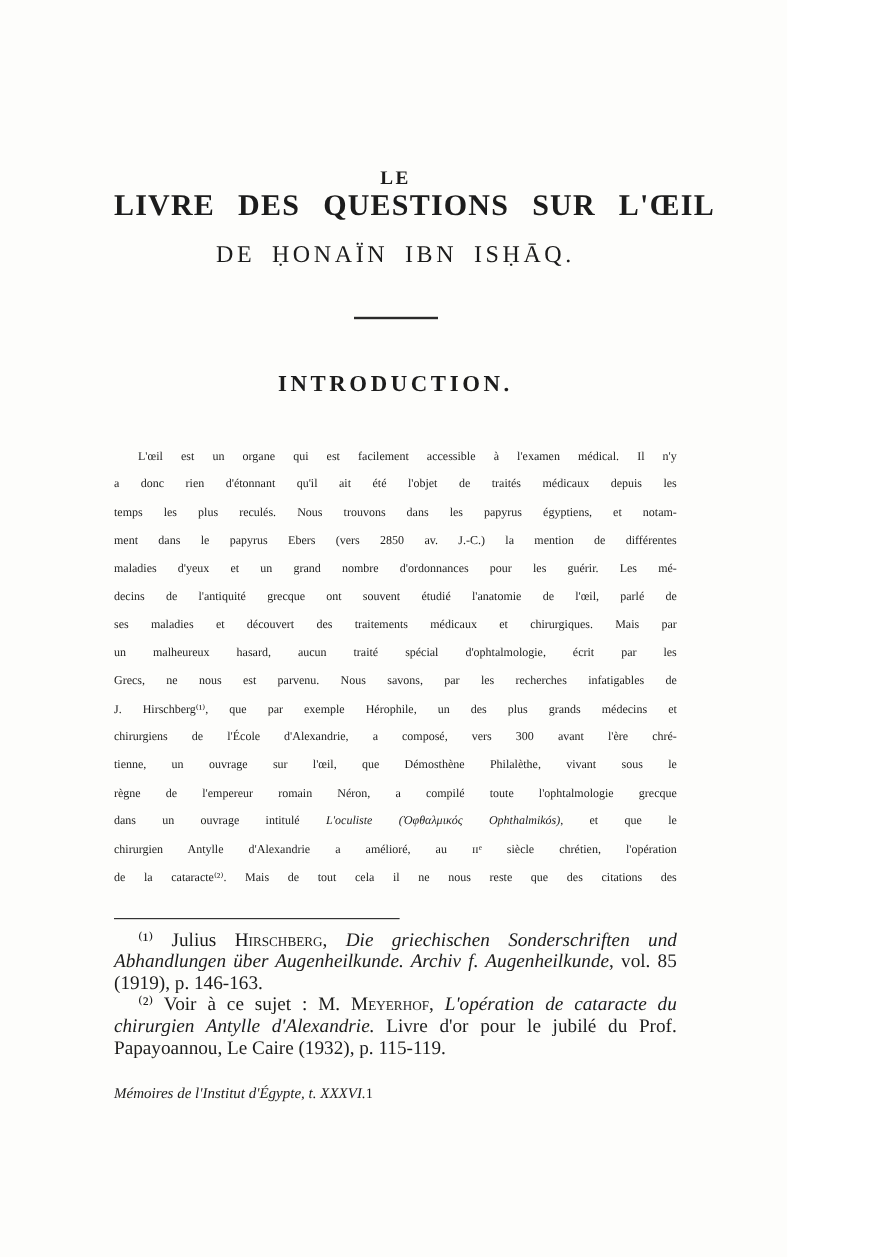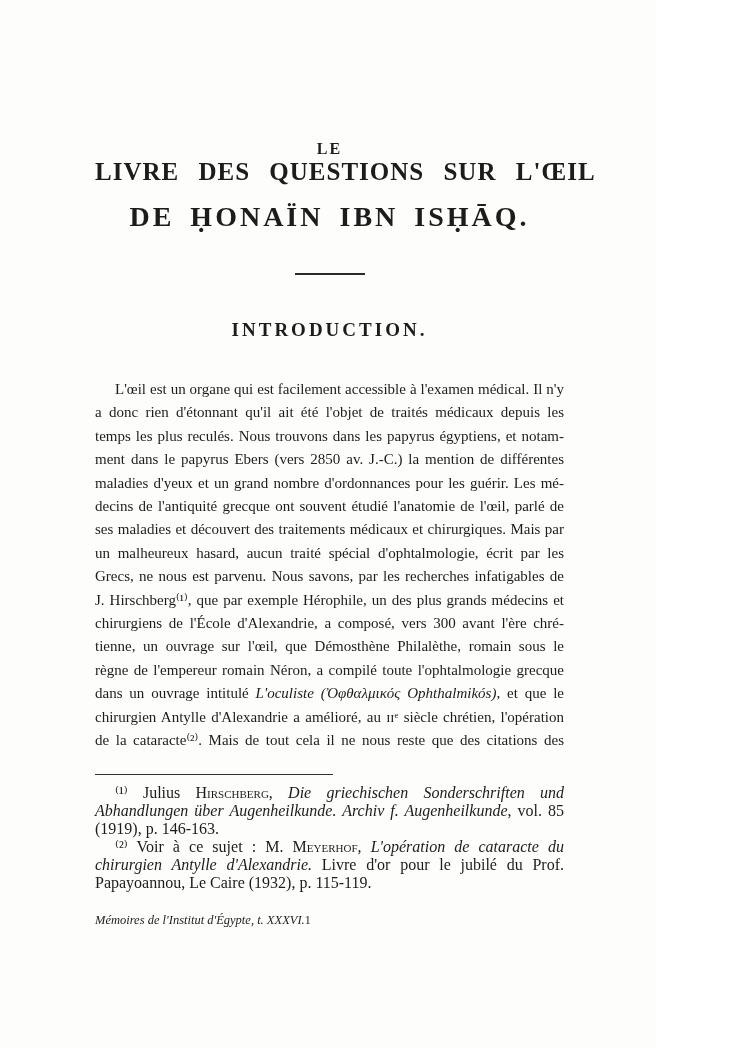--- a/index.html
+++ b/index.html
@@ -23,43 +23,43 @@
   .main-title {
     text-align: center;
     font-size: 25px;
     font-weight: bold;
     letter-spacing: 1px;
     word-spacing: 12px;
     white-space: nowrap;
   }
   .subtitle {
     text-align: center;
-    font-size: 28px;
-    font-weight: bold;
+    font-size: 20px;
+    font-weight: normal;
     letter-spacing: 3px;
     word-spacing: 6px;
     margin-top: 15px;
     white-space: nowrap;
   }
   .title-rule {
     width: 70px;
     height: 2px;
     background: #2a2a2a;
     margin: 40px auto 0 auto;
   }
   .section-heading {
     text-align: center;
     font-size: 19px;
     font-weight: bold;
     letter-spacing: 3px;
     margin-top: 44px;
   }
   .body-block {
     margin-top: 37px;
-    font-size: 15px;
+    font-size: 10px;
     line-height: 23.4px;
   }
   .line {
     text-align: justify;
     text-align-last: justify;
     white-space: normal;
   }
   .indent { padding-left: 20px; }
   .it { font-style: italic; }
   .sc { font-variant: small-caps; }
@@ -111,21 +111,21 @@
     <div class="line">a donc rien d'étonnant qu'il ait été l'objet de traités médicaux depuis les</div>
     <div class="line">temps les plus reculés. Nous trouvons dans les papyrus égyptiens, et notam-</div>
     <div class="line">ment dans le papyrus Ebers (vers 2850 av. J.-C.) la mention de différentes</div>
     <div class="line">maladies d'yeux et un grand nombre d'ordonnances pour les guérir. Les mé-</div>
     <div class="line">decins de l'antiquité grecque ont souvent étudié l'anatomie de l'œil, parlé de</div>
     <div class="line">ses maladies et découvert des traitements médicaux et chirurgiques. Mais par</div>
     <div class="line">un malheureux hasard, aucun traité spécial d'ophtalmologie, écrit par les</div>
     <div class="line">Grecs, ne nous est parvenu. Nous savons, par les recherches infatigables de</div>
     <div class="line">J. Hirschberg⁽¹⁾, que par exemple Hérophile, un des plus grands médecins et</div>
     <div class="line">chirurgiens de l'École d'Alexandrie, a composé, vers 300 avant l'ère chré-</div>
-    <div class="line">tienne, un ouvrage sur l'œil, que Démosthène Philalèthe, romain sous le</div>
+    <div class="line">tienne, un ouvrage sur l'œil, que Démosthène Philalèthe, vivant sous le</div>
     <div class="line">règne de l'empereur romain Néron, a compilé toute l'ophtalmologie grecque</div>
     <div class="line"><span>dans un ouvrage intitulé </span><span class="it">L'oculiste (Ὀφθαλμικός Ophthalmikós)</span><span>, et que le</span></div>
     <div class="line">chirurgien Antylle d'Alexandrie a amélioré, au ɪɪᵉ siècle chrétien, l'opération</div>
     <div class="line">de la cataracte⁽²⁾. Mais de tout cela il ne nous reste que des citations des</div>
   </div>
 
   <div class="fn-rule"></div>
 
   <div class="footnotes">
     <p class="footnote"><span>⁽¹⁾ </span><span>Julius </span><span class="sc">Hirschberg</span><span>, </span><span class="it">Die griechischen Sonderschriften und Abhandlungen über Augenheilkunde. Archiv f. Augenheilkunde</span><span>, vol. 85 (1919), p. 146-163.</span></p>

